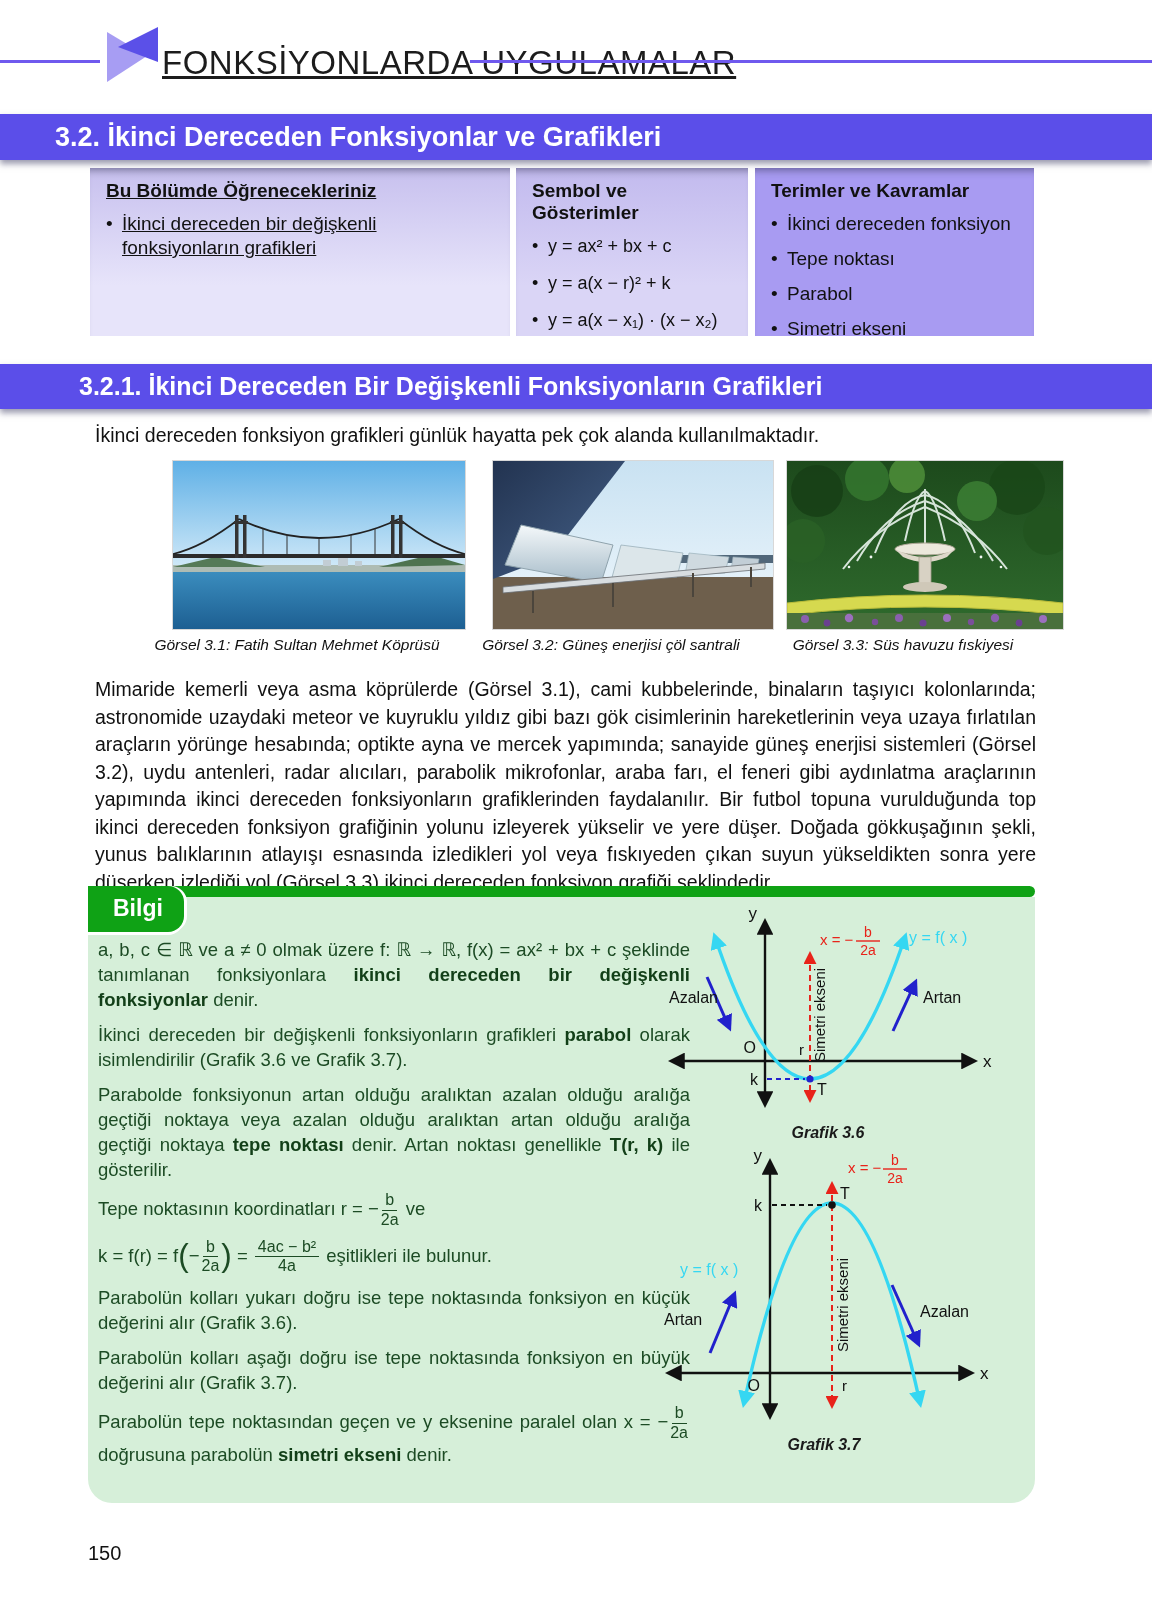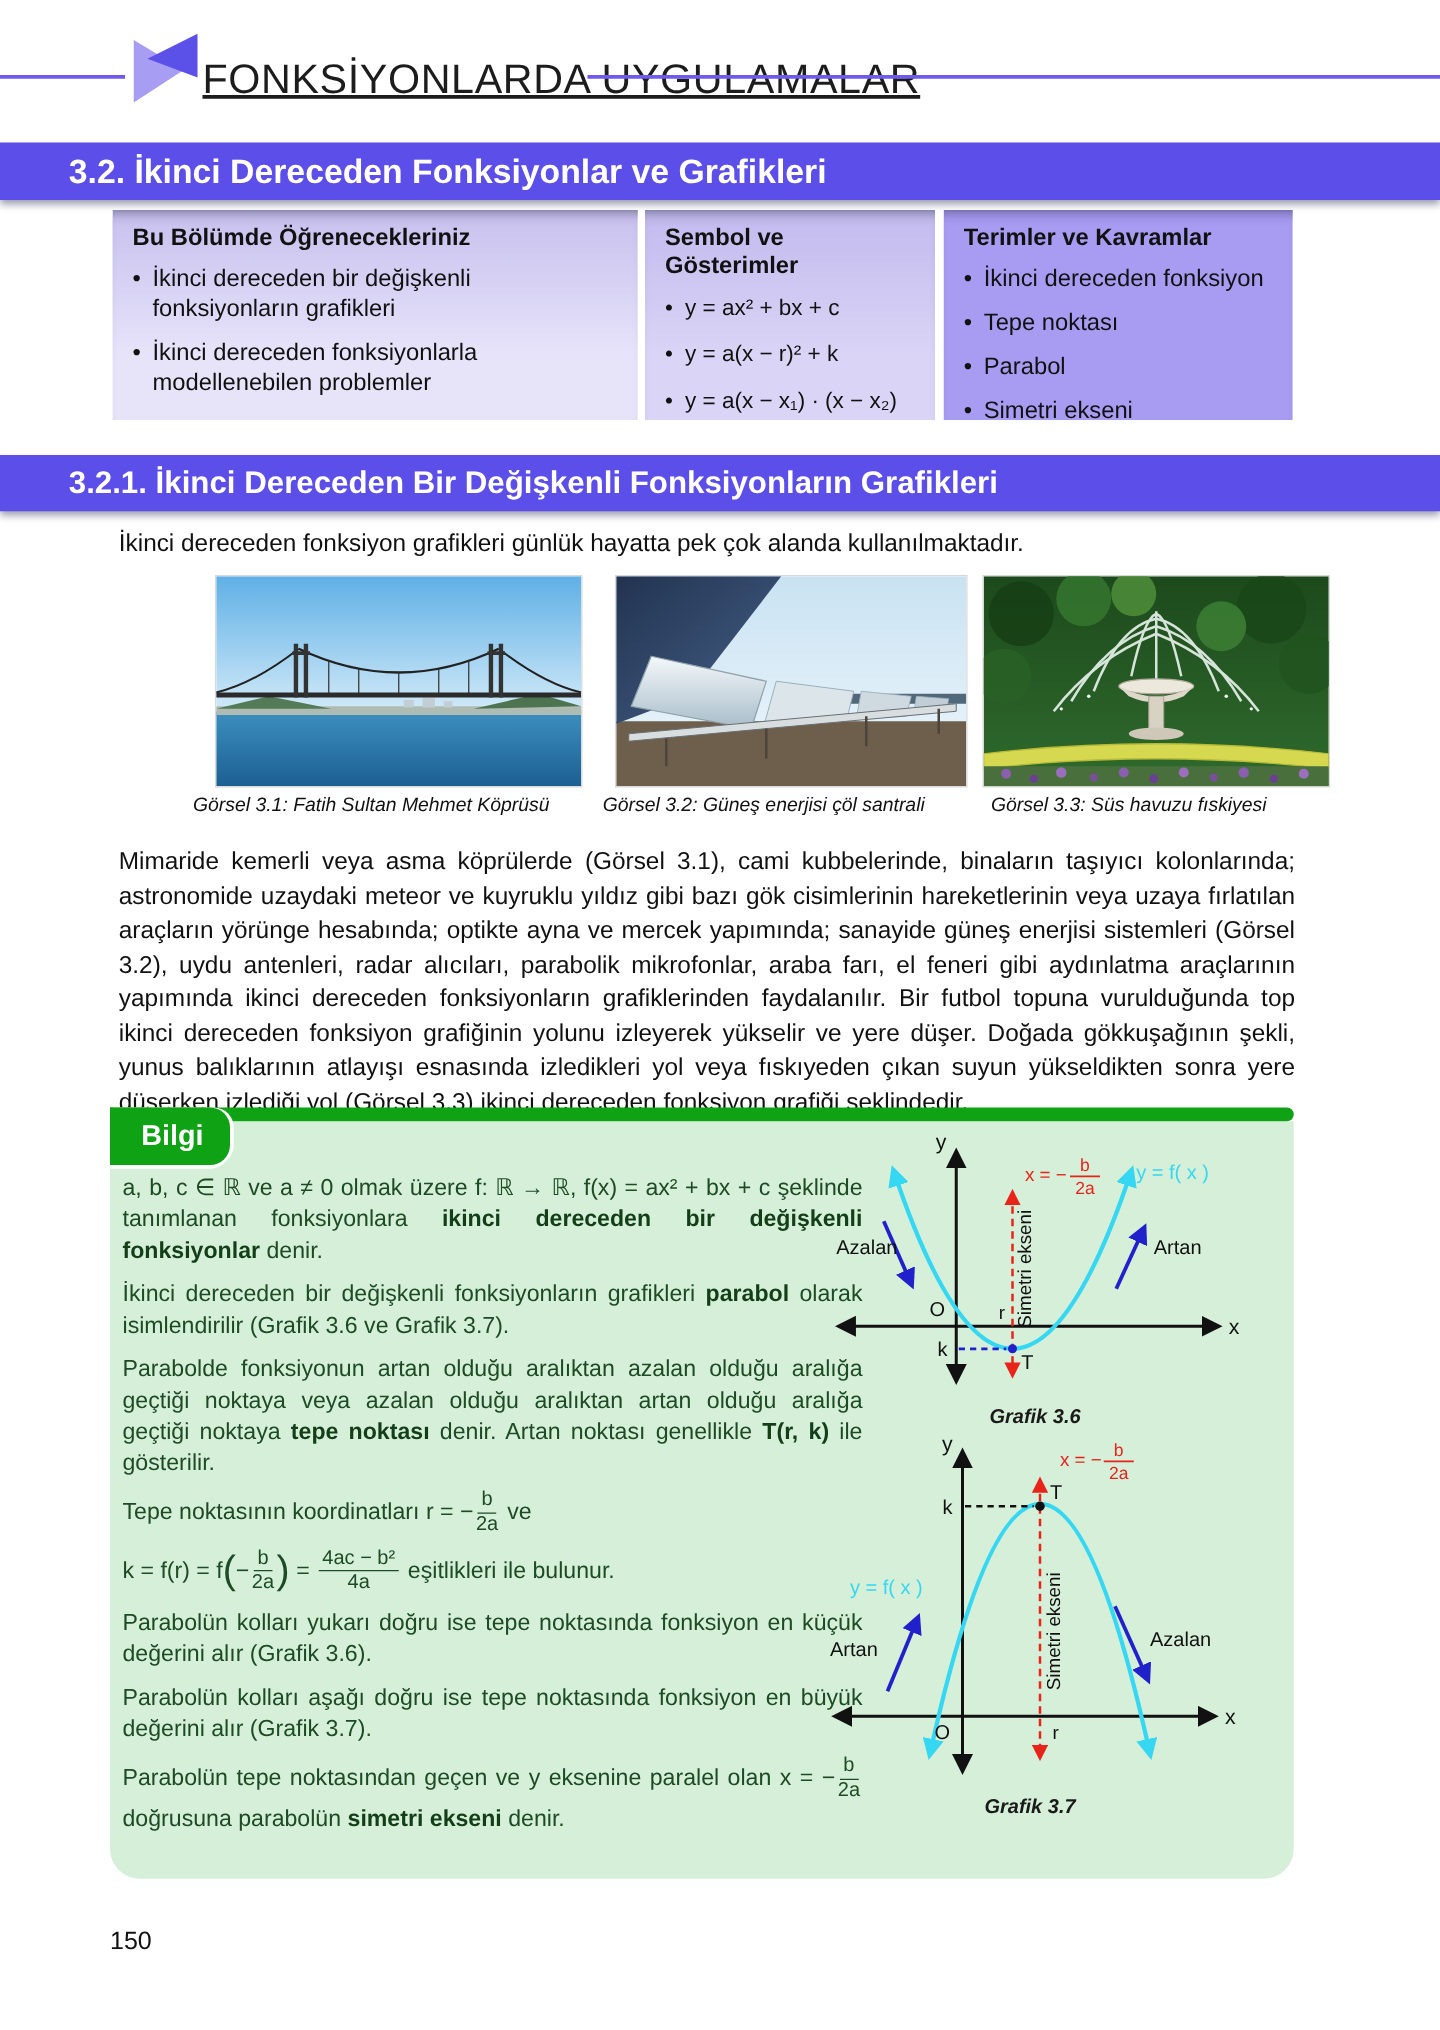--- a/index.html
+++ b/index.html
@@ -11,26 +11,26 @@
   .hdr-rule.left{left:0;width:100px;}
   .hdr-rule.right{left:470px;width:682px;}
   .logo{position:absolute;left:102px;top:22px;}
   .hdr-title{position:absolute;left:162px;top:44px;font-size:33px;font-weight:400;
              letter-spacing:.5px;color:#1c1c1c;font-stretch:condensed;text-decoration:underline;}
 
   
   .banner{position:absolute;left:0;width:1152px;background:#5b4ee9;color:#fff;
           font-weight:bold;box-shadow:0 4px 6px rgba(55,55,95,.5);z-index:3;}
   .banner.b1{top:114px;height:46px;font-size:27px;line-height:46px;padding-left:55px;box-sizing:border-box;}
-  .banner.b2{top:364px;height:45px;font-size:25px;line-height:45px;padding-left:55px;box-sizing:border-box;}
+  .banner.b2{top:364px;height:45px;font-size:25px;line-height:45px;padding-left:79px;box-sizing:border-box;}
 
   
   .col{position:absolute;top:168px;height:168px;box-sizing:border-box;padding:12px 16px;
        box-shadow:inset 0 9px 9px -7px rgba(40,40,70,.5);}
-  .col1{left:90px;width:420px;background:linear-gradient(180deg,#c7c0ee 0%,#e7e4fa 70%);}
+  .col1{left:90px;width:420px;background:linear-gradient(180deg,#c7c0ee 0%,#e7e4fa 70%);text-decoration:underline;}
   .col2{left:516px;width:232px;background:linear-gradient(180deg,#c2baee 0%,#dad5f6 70%);}
   .col3{left:755px;width:279px;background:#a89bf2;}
   .col-h{font-weight:bold;font-size:19px;margin-bottom:10px;}
   .col ul{list-style:none;margin:0;padding:0;}
   .col li{font-size:19px;line-height:24px;margin:0 0 11px;padding-left:16px;position:relative;}
   .col li::before{content:"•";position:absolute;left:0;top:0;}
   .col2 li{font-size:18px;margin-bottom:13px;}
 
   
   .intro{position:absolute;left:95px;top:424px;font-size:19.5px;}
@@ -86,21 +86,20 @@
   <div class="hdr-rule right"></div>
 
   <div class="banner b1">
     <span>3.2. İkinci Dereceden Fonksiyonlar ve Grafikleri</span>
   </div>
 
   <div class="col col1">
     <div class="col-h">Bu  Bölümde Öğrenecekleriniz</div>
     <ul>
       <li>İkinci dereceden bir değişkenli fonksiyonların grafikleri</li>
-      <li>İkinci dereceden fonksiyonlarla modellenebilen problemler</li>
     </ul>
   </div>
   <div class="col col2">
     <div class="col-h">Sembol ve Gösterimler</div>
     <ul>
       <li>y = ax² + bx + c</li>
       <li>y = a(x − r)² + k</li>
       <li>y = a(x − x₁) · (x − x₂)</li>
     </ul>
   </div>

